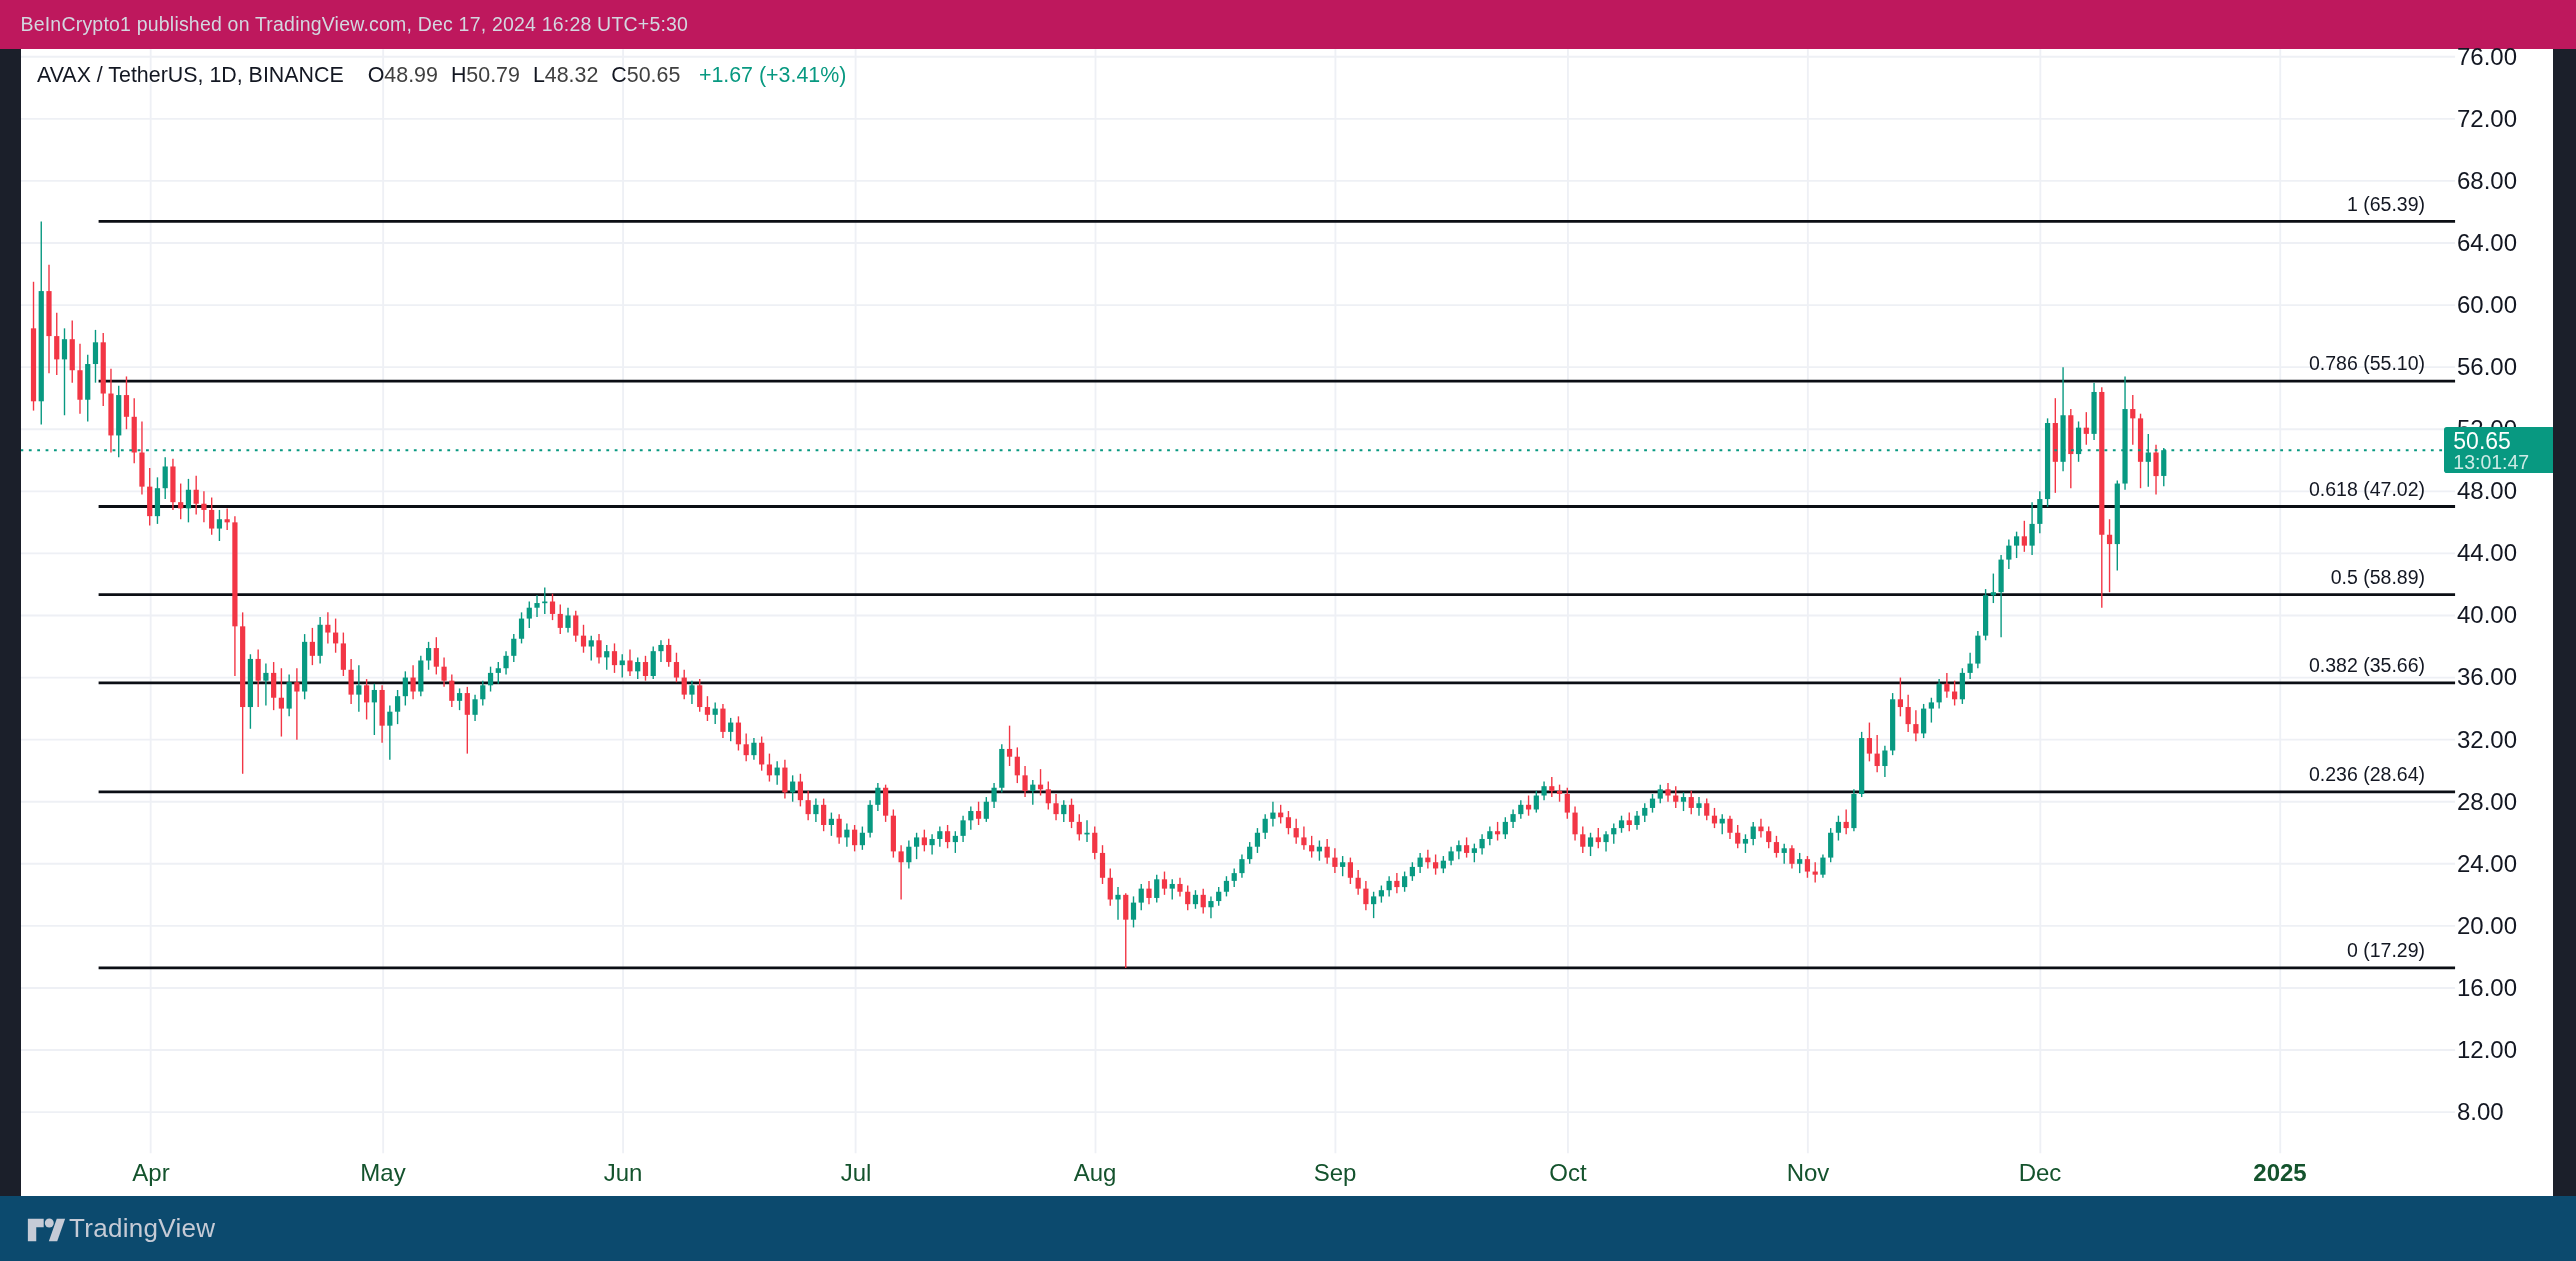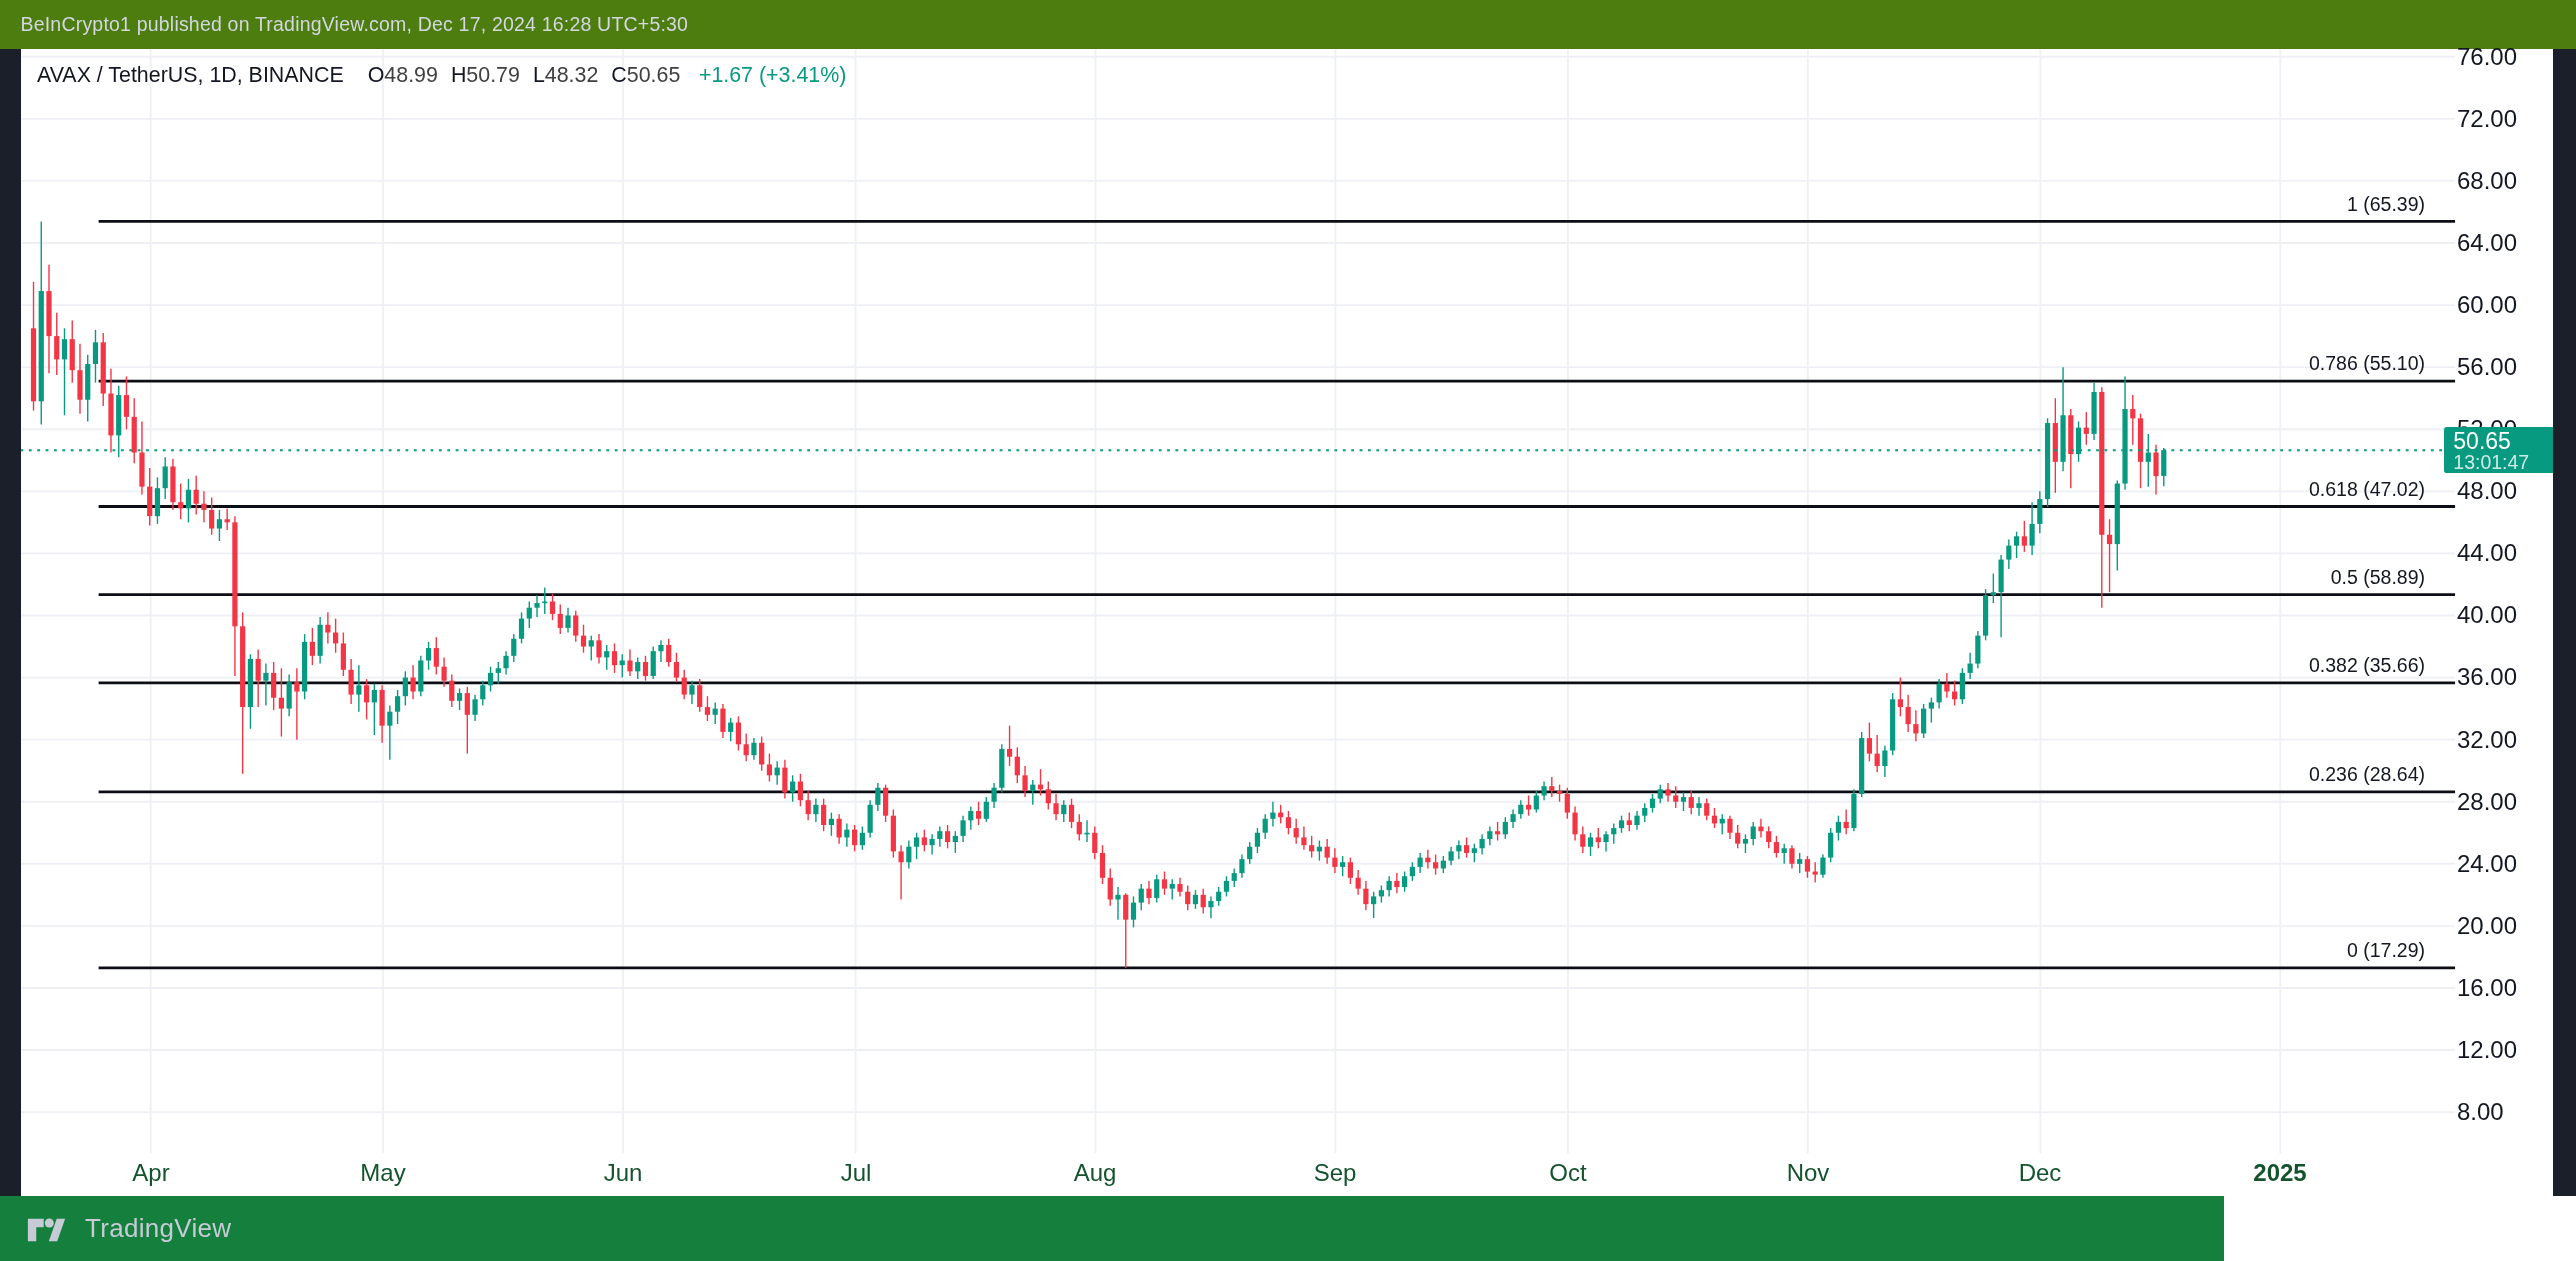--- a/index.html
+++ b/index.html
@@ -1,23 +1,23 @@
 <!DOCTYPE html>
 <html style="font-size:15px"><head>
 <meta charset="utf-8">
 <style>
   html,body{margin:0;padding:0;background:#ffffff;}
   body{width:2576px;height:1261px;overflow:hidden;font-family:"Liberation Sans",sans-serif;position:relative;}
   #frame{position:absolute;inset:0;}
   
-  #publish-bar{position:absolute;left:0;top:0;width:2576px;height:49px;background:#4d7c0f;color:#d3d7e0;
+  #publish-bar{position:absolute;left:0;top:0;width:2576px;height:49px;background:#be185d;color:#d3d7e0;
     display:flex;align-items:center;padding-left:20.5px;box-sizing:border-box;font-size:19.5px;letter-spacing:0.2px;}
   #left-border{position:absolute;left:0;top:49px;width:20.5px;height:1147px;background:#1b1f2a;}
   #right-border{position:absolute;left:2553px;top:49px;width:23px;height:1147px;background:#1b1f2a;}
-  #footer-bar{position:absolute;left:0;top:1196px;width:2208px;height:65px;background:#15803d;display:flex;align-items:center;padding-left:16px;}
+  #footer-bar{position:absolute;left:0;top:1196px;width:2576px;height:65px;background:#0c4a6e;display:flex;align-items:center;}
   #footer-bar .brand{color:#c6cbd6;font-size:26px;margin-left:69px;letter-spacing:0.3px;}
   #tv-logo{position:absolute;left:26px;top:1215px;}
   
   #legend{position:absolute;left:37px;top:63px;font-size:21.4px;color:#131722;display:flex;align-items:baseline;white-space:nowrap;}
   #legend .sym{margin-right:24px;}
   #legend .kv{margin-right:13px;}
   #legend .k{color:#131722;}
   #legend .v{color:#404040;}
   #legend .chg{color:#089981;margin-left:5.6px;}
   

